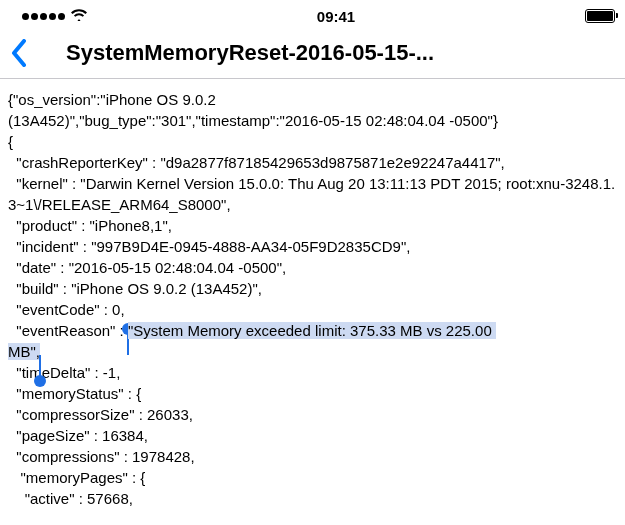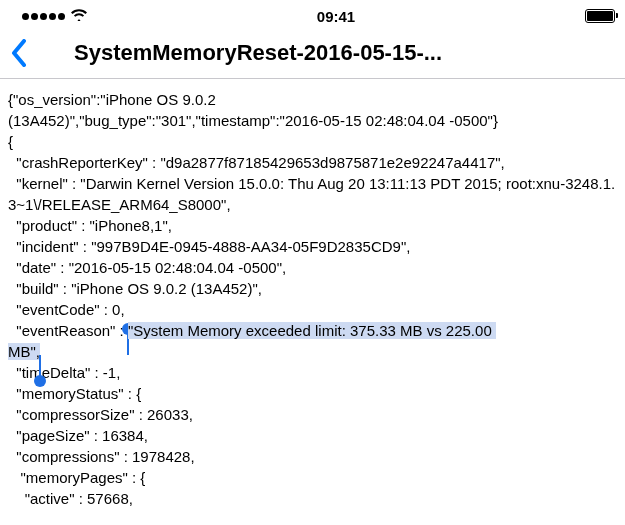--- a/index.html
+++ b/index.html
@@ -6,21 +6,21 @@
   .status-bar{height:24px;display:flex;align-items:center;justify-content:space-between;padding:4px 10px 0 10px;font-size:14px;font-weight:600;margin-left:12px;}
   .status-left{display:flex;align-items:center;gap:6px;}
   .dots{display:flex;gap:2px;}
   .dot{width:7px;height:7px;border-radius:50%;background:#000;}
   .wifi{display:inline-block;}
   .status-center{font-weight:700;font-size:15px;}
   .status-right{display:flex;align-items:center;}
   .battery{width:28px;height:12px;border:1.5px solid #000;border-radius:3px;position:relative;}
   .battery:after{content:"";position:absolute;right:-4px;top:3px;width:2px;height:5px;background:#000;border-radius:0 1px 1px 0;}
   .battery-fill{position:absolute;left:1px;top:1px;bottom:1px;right:1px;background:#000;border-radius:1px;}
-  .nav-bar{height:50px;display:flex;align-items:center;border-bottom:1px solid #c8c7cc;padding:0 8px;gap:16px;}
+  .nav-bar{height:50px;display:flex;align-items:center;border-bottom:1px solid #c8c7cc;padding:0 8px;gap:8px;}
   .back-btn{width:20px;height:34px;display:flex;align-items:center;justify-content:center;color:#007aff;cursor:pointer;}
   .nav-title{flex:1;font-size:22px;font-weight:700;white-space:nowrap;overflow:hidden;text-align:left;padding-left:30px;}
   .content{padding:10px 8px;font-family:"Helvetica Neue",Arial,sans-serif;font-size:15px;line-height:21px;color:#000;word-break:break-all;overflow:hidden;height:calc(525px - 24px - 50px - 20px);}
   .content .line{white-space:pre-wrap;}
   .sel{background:#cddaf2;position:relative;}
   .handle-start,.handle-end{position:relative;display:inline-block;}
   .handle-start:before{content:"";position:absolute;left:-1px;top:-2px;width:2px;height:21px;background:#1f6fe5;}
   .handle-start:after{content:"";position:absolute;left:-6px;top:-13px;width:12px;height:12px;border-radius:50%;background:#1f6fe5;}
   .handle-end:before{content:"";position:absolute;left:-1px;top:-2px;width:2px;height:21px;background:#1f6fe5;}
   .handle-end:after{content:"";position:absolute;left:-6px;top:18px;width:12px;height:12px;border-radius:50%;background:#1f6fe5;}

